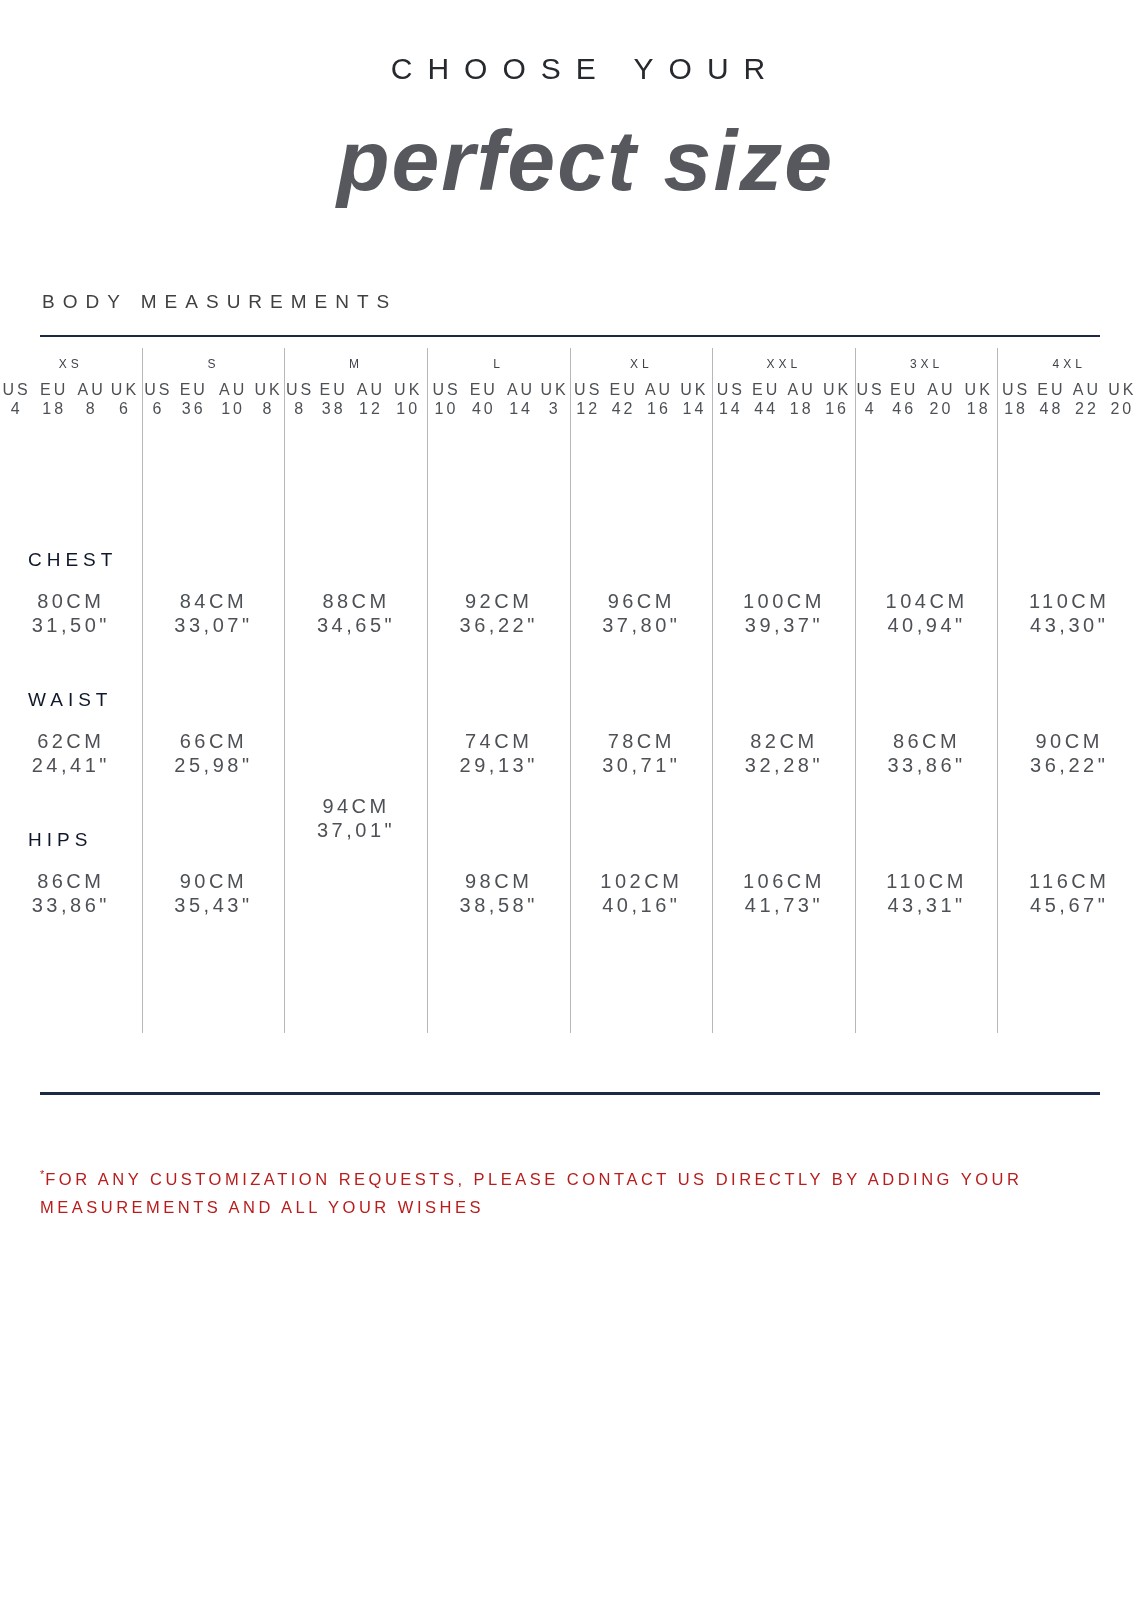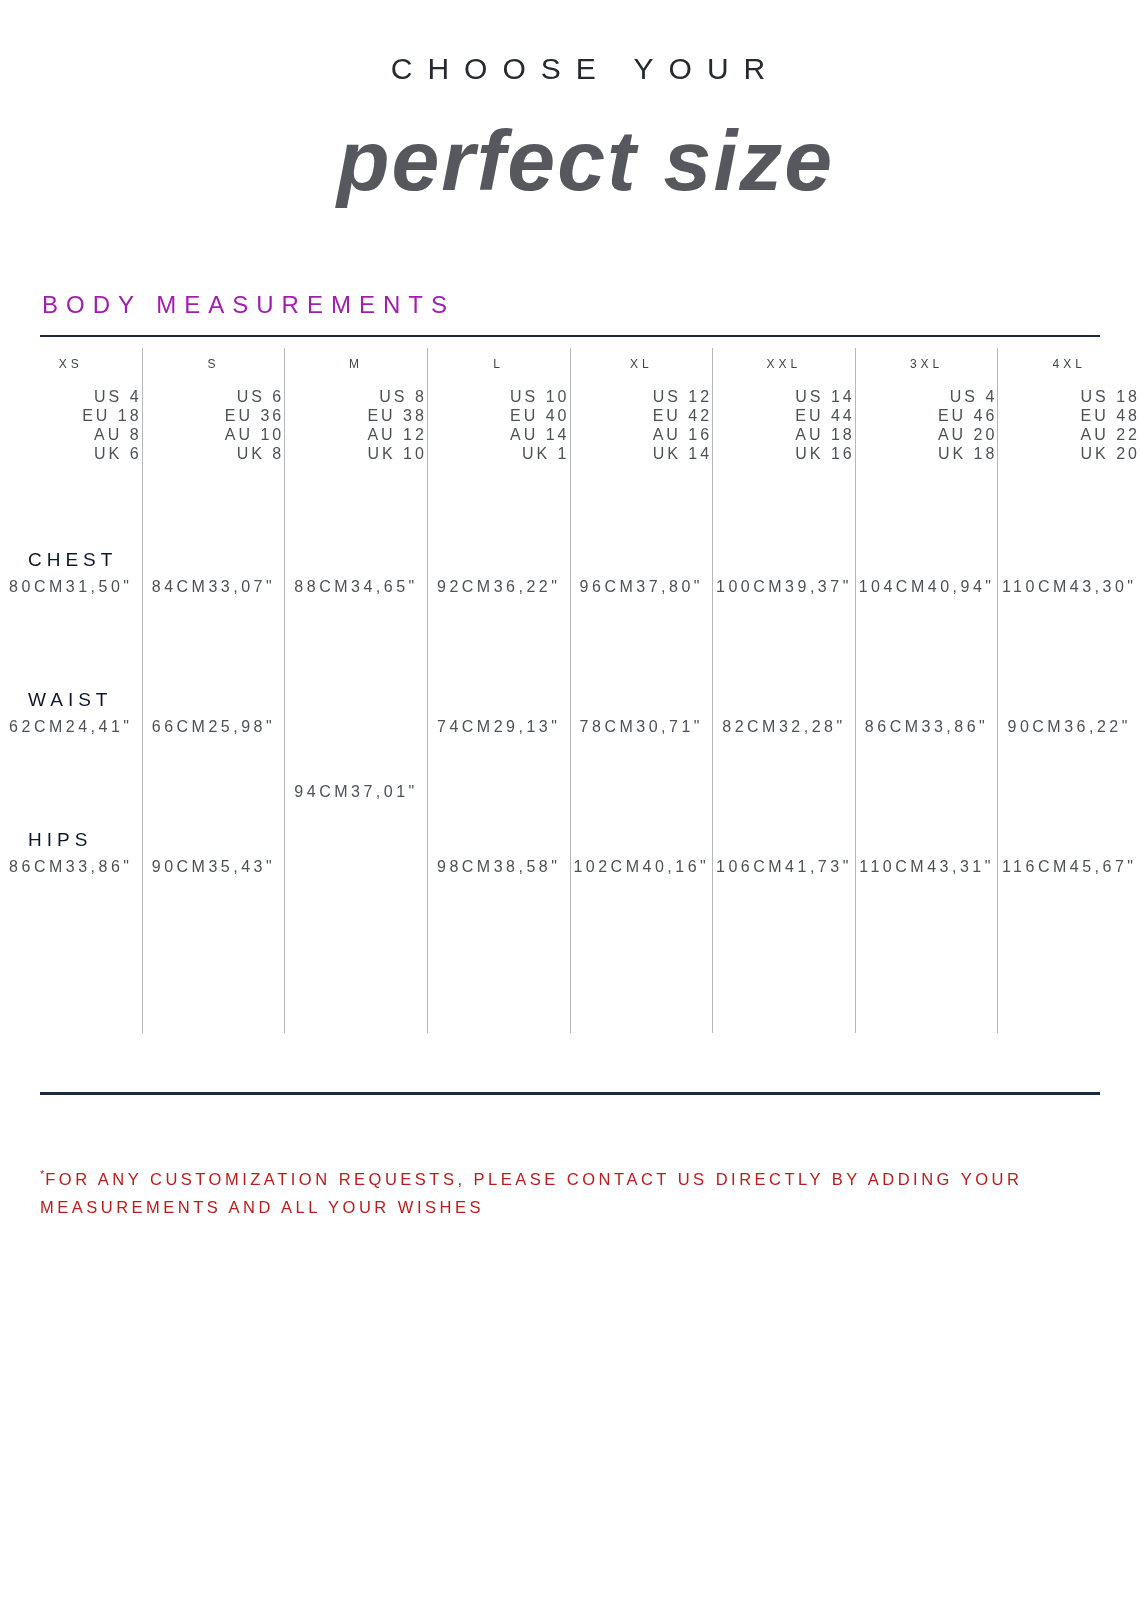--- a/index.html
+++ b/index.html
@@ -29,23 +29,23 @@
     font-style: italic;
     font-weight: 700;
     font-size: 86px;
     line-height: 140px;
     color: #56585d;
     letter-spacing: 2px;
   }
   .section-heading {
     position: absolute;
     top: 291px; left: 42px;
-    font-size: 24px;
+    font-size: 19px;
     letter-spacing: 8px;
-    color: #a21caf;
+    color: #404040;
   }
   .rule {
     position: absolute;
     left: 40px;
     width: 1060px;
     background: #1b2a47;
   }
   .rule.top { top: 335px; height: 2px; }
   .rule.bottom { top: 1092px; height: 3px; }
 
@@ -66,47 +66,46 @@
   .head {
     height: 32px;
     line-height: 32px;
     font-size: 12px;
     letter-spacing: 4px;
     color: #3f434a;
   }
   .conv {
     height: 90px;
     display: flex;
-    flex-direction: column;
+    flex-direction: row;
     justify-content: center;
     font-size: 16px;
     letter-spacing: 3px;
-    align-items: flex-end;
   }
   .conv div { line-height: 19px; }
   .rowlab {
     display: flex;
     align-items: flex-end;
     justify-content: flex-start;
     padding-left: 28px;
     padding-bottom: 4px;
     box-sizing: border-box;
     font-size: 19px;
     letter-spacing: 5px;
     color: #0f172a;
     text-align: left;
   }
   .h105 { height: 105px; }
   .h65  { height: 65px; }
   .vals {
     height: 75px;
     display: flex;
-    flex-direction: row;
+    flex-direction: column;
     justify-content: center;
-    font-size: 16px;
+    font-size: 20px;
     letter-spacing: 3.5px;
     line-height: 24px;
   }
   .spacer { flex: 1 1 auto; }
 
   .footnote {
     position: absolute;
     top: 1160px; left: 40px;
     width: 1045px;
     font-size: 16.5px;
@@ -206,21 +205,21 @@
       </div>
       <div class="spacer"></div>
     </div>
 
     <div class="col">
       <div class="cell head">L</div>
       <div class="cell conv">
         <div>US 10</div>
         <div>EU 40</div>
         <div>AU 14</div>
-        <div>UK 1</div>
+        <div>UK 3</div>
       </div>
       <div class="cell rowlab h105"></div>
       <div class="cell vals">
         <div>92CM</div>
         <div>36,22"</div>
       </div>
       <div class="cell rowlab h65"></div>
       <div class="cell vals">
         <div>74CM</div>
         <div>29,13"</div>

